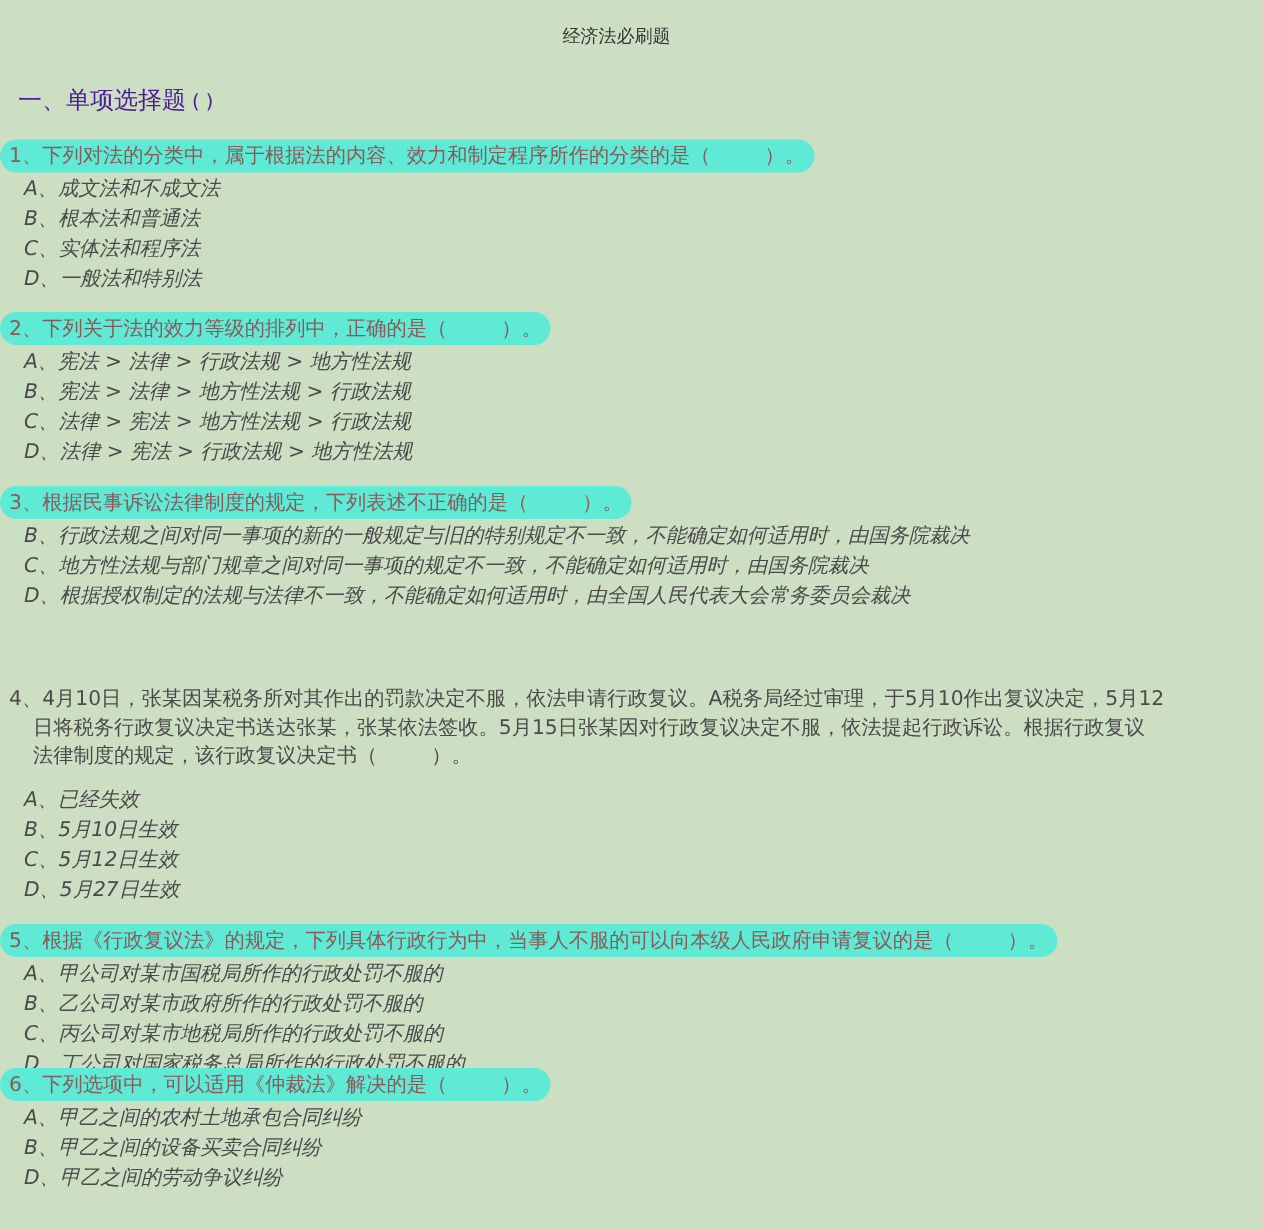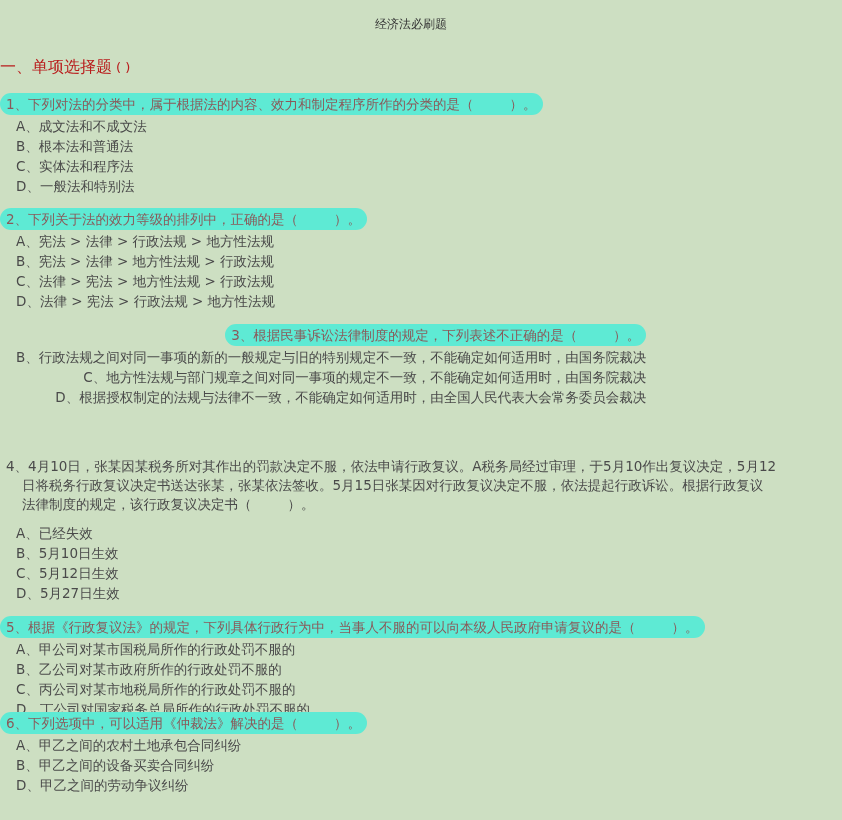--- a/index.html
+++ b/index.html
@@ -21,23 +21,23 @@
       left: 0;
       width: 822px;
       text-align: center;
       font-size: 12px;
       color: #333333;
       line-height: 24px;
     }
     .section-heading {
       position: absolute;
       top: 55px;
-      left: 0;
+      left: 12px;
       font-size: 16px;
-      color: #b91c1c;
+      color: #4c1d95;
       line-height: 24px;
       white-space: nowrap;
     }
     .section-heading .paren {
       font-size: 13px;
       margin-left: 4px;
     }
     .question {
       position: absolute;
       left: 0;
@@ -74,20 +74,21 @@
     }
     .options {
       margin-top: 1px;
     }
     .option {
       font-size: 13.5px;
       line-height: 20px;
       padding-left: 16px;
       white-space: nowrap;
       color: #4a4a4a;
+      font-style: italic;
     }
   </style>
 </head>
 <body>
 
 <div class="title">经济法必刷题</div>
 
 <div class="section-heading">
   <span>一、单项选择题</span><span class="paren">( )</span>
 </div>
@@ -109,21 +110,21 @@
     <span>2、</span><span>下列关于法的效力等级的排列中，正确的是（</span><span class="blank"></span><span>）。</span>
   </div>
   <div class="options">
     <div class="option">A、宪法 &gt; 法律 &gt; 行政法规 &gt; 地方性法规</div>
     <div class="option">B、宪法 &gt; 法律 &gt; 地方性法规 &gt; 行政法规</div>
     <div class="option">C、法律 &gt; 宪法 &gt; 地方性法规 &gt; 行政法规</div>
     <div class="option">D、法律 &gt; 宪法 &gt; 行政法规 &gt; 地方性法规</div>
   </div>
 </div>
 
-<div class="question" style="top:324px;text-align:right;">
+<div class="question" style="top:324px;">
   <div class="q-stem hl">
     <span>3、</span><span>根据民事诉讼法律制度的规定，下列表述不正确的是（</span><span class="blank"></span><span>）。</span>
   </div>
   <div class="options">
     <div class="option">B、行政法规之间对同一事项的新的一般规定与旧的特别规定不一致，不能确定如何适用时，由国务院裁决</div>
     <div class="option">C、地方性法规与部门规章之间对同一事项的规定不一致，不能确定如何适用时，由国务院裁决</div>
     <div class="option">D、根据授权制定的法规与法律不一致，不能确定如何适用时，由全国人民代表大会常务委员会裁决</div>
   </div>
 </div>
 

